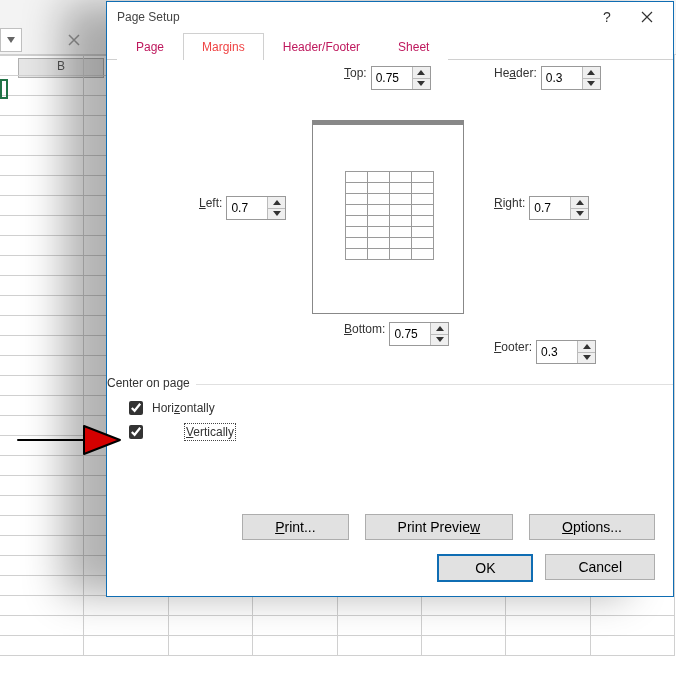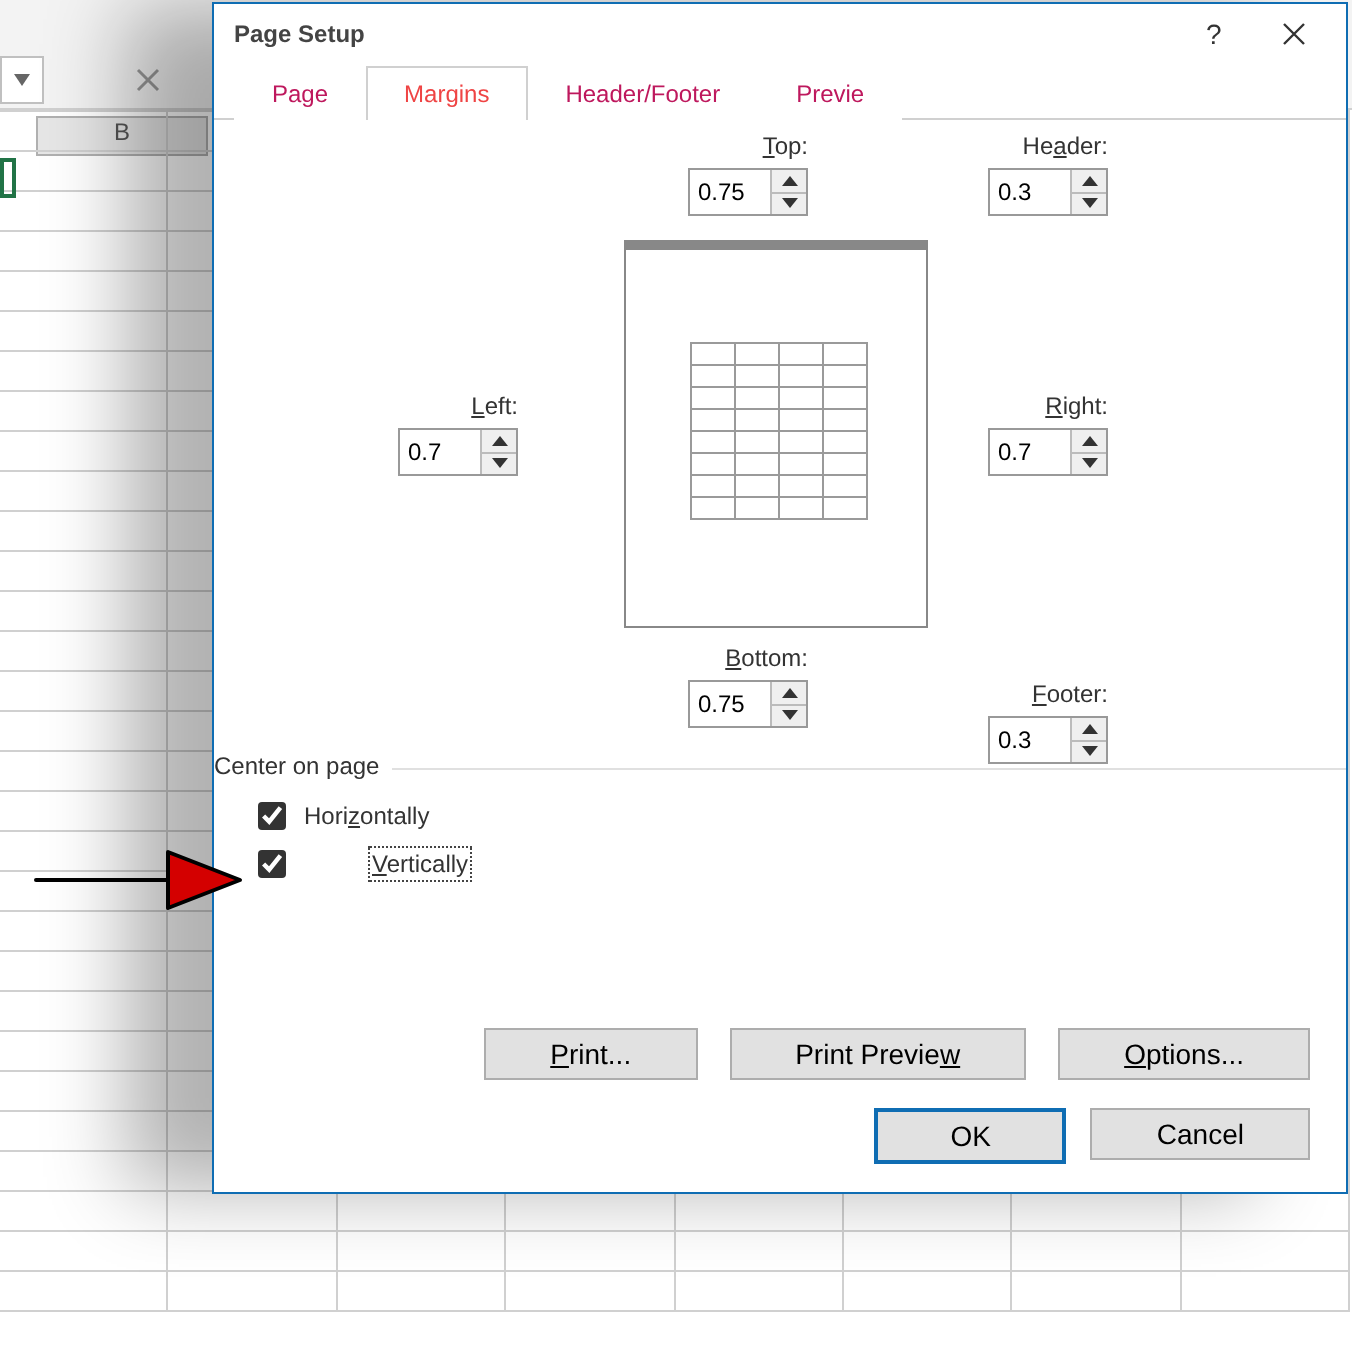--- a/index.html
+++ b/index.html
@@ -80,21 +80,21 @@
     box-shadow: -45px 0 38px -2px rgba(0,0,0,0.30);
   }
   .titlebar {
     height: 30px;
     display: flex;
     align-items: center;
     padding: 0 6px 0 10px;
     font-size: 12px;
     color: #444;
   }
-  .titlebar .title { flex: 1; font-weight: bold; }
+  .titlebar .title { flex: 1; }
   .titlebar .tbtn {
     width: 40px; height: 28px;
     display: flex; align-items: center; justify-content: center;
     font-size: 13px;
     color: #333;
   }
   .titlebar .tbtn svg { display:block; }
 
   .tabs {
     display: flex;
@@ -123,23 +123,22 @@
 
   .body {
     position: relative;
     padding: 20px 18px 14px 18px;
     height: calc(100% - 30px - 28px);
   }
 
   .field {
     position: absolute;
     display: flex;
-    flex-direction: column;
+    flex-direction: row;
     gap: 4px;
-    align-items: flex-end;
   }
   .field label { font-size: 12px; color: #333; }
   .field label u { text-decoration: underline; }
   .spinner {
     display: flex;
     border: 1px solid #999;
     height: 24px;
     width: 60px;
     background: #fff;
   }
@@ -576,21 +575,21 @@
       <svg width="12" height="12" viewBox="0 0 12 12">
           <path d="M1 1 L11 11 M11 1 L1 11" stroke="#333" stroke-width="1.2"></path>
         </svg>
     </div>
   </div>
 
   <div class="tabs">
     <div class="tab">Page</div>
     <div class="tab active">Margins</div>
     <div class="tab">Header/Footer</div>
-    <div class="tab">Previe</div>
+    <div class="tab">Sheet</div>
   </div>
 
   <div class="body">
 
     <div class="field" style="left:237px; top:6px;">
       <label><u>T</u><span>op:</span></label>
       <div class="spinner">
         <input value="0.75" style="">
         <div class="arrows">
           <div>

